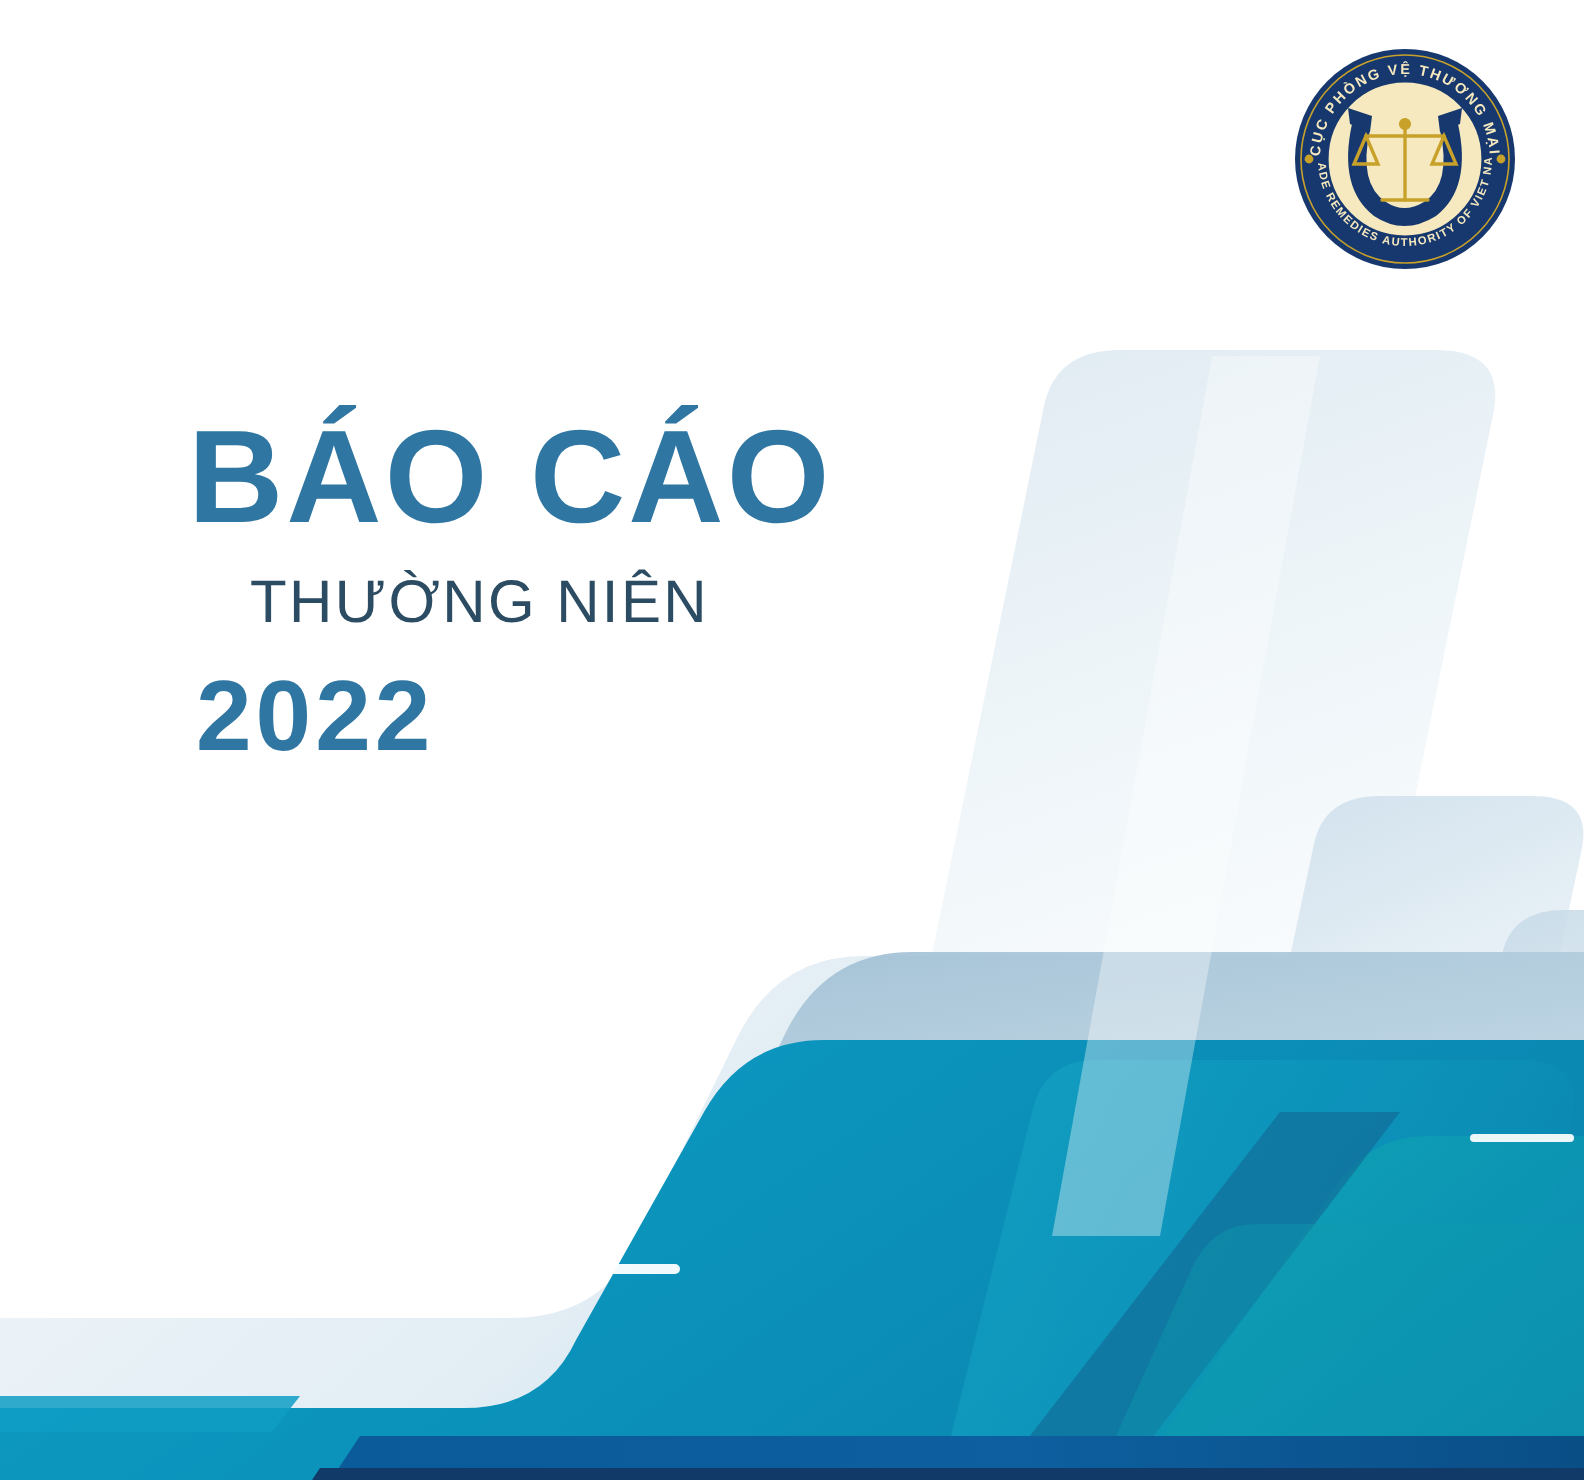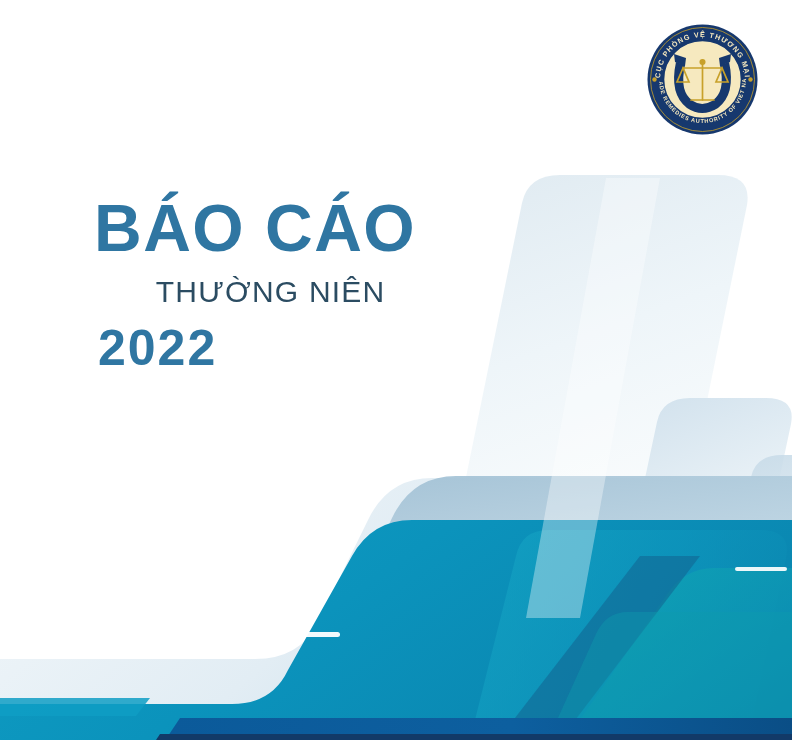--- a/index.html
+++ b/index.html
@@ -21,41 +21,40 @@
   #art-layer {
     position: absolute;
     inset: 0;
     width: 792px;
     height: 740px;
   }
   
   .title-block {
     position: absolute;
     left: 94px;
-    top: 195px;
+    top: 205px;
     z-index: 30;
   }
   .main-title {
     font-size: 66px;
     font-weight: 700;
     letter-spacing: 1.5px;
     color: #2f76a2;
     line-height: 1.0;
     margin: 0;
     white-space: nowrap;
   }
   .sub-title {
     font-size: 30px;
     font-weight: 400;
     letter-spacing: 1.2px;
     color: #2b4c62;
     line-height: 1.0;
     margin: 16px 0 0 31px;
     white-space: nowrap;
-    text-align: center;
   }
   .year-title {
     font-size: 50px;
     font-weight: 700;
     letter-spacing: 2px;
     color: #2f76a2;
     line-height: 1.0;
     margin: 16px 0 0 4px;
     white-space: nowrap;
   }

